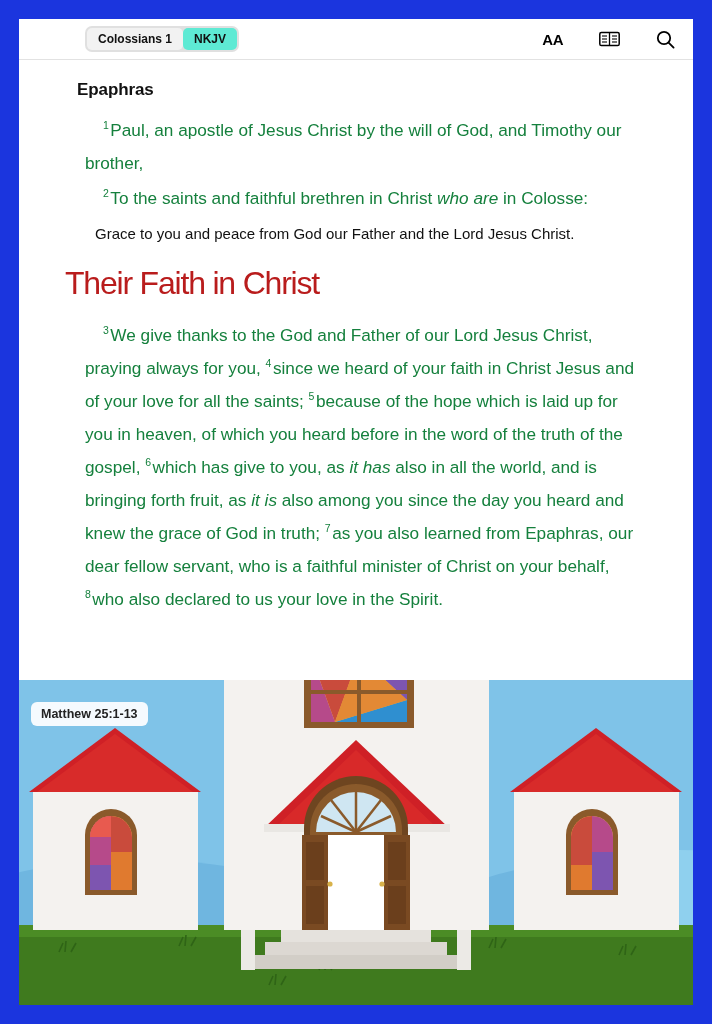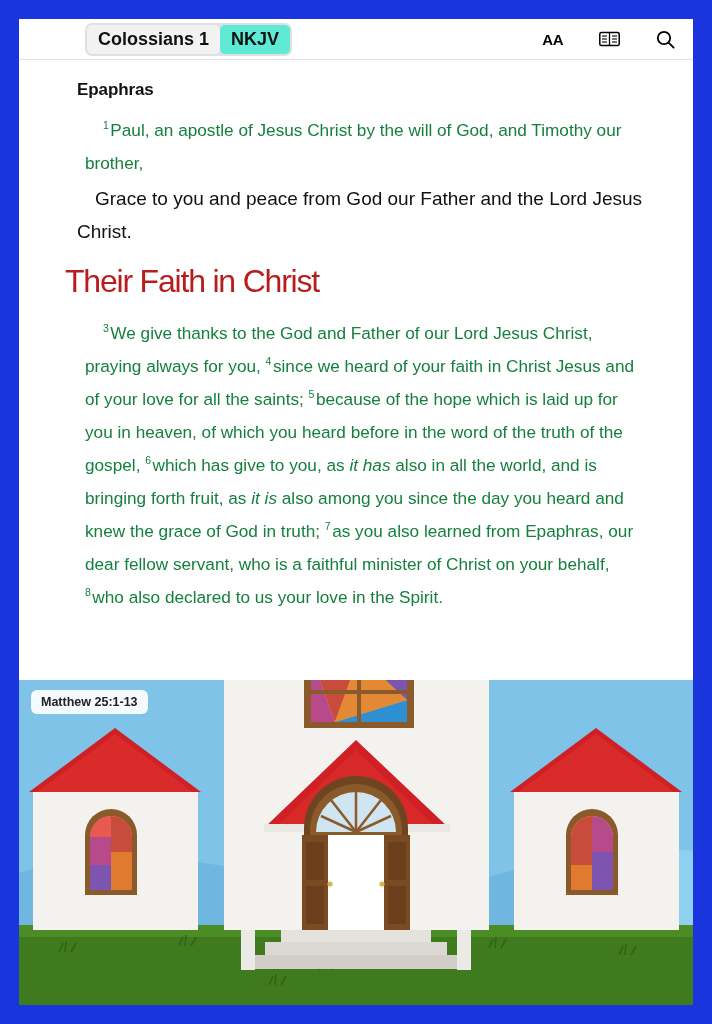--- a/index.html
+++ b/index.html
@@ -34,21 +34,21 @@
   }
   .ref-pills {
     display: flex;
     align-items: center;
     background: #e0e0e0;
     border-radius: 7px;
     padding: 2px;
     margin-left: 52px;
   }
   .pill {
-    font-size: 18px;
+    font-size: 12px;
     font-weight: bold;
     color: #111;
     padding: 4px 11px;
     border-radius: 5px;
     white-space: nowrap;
   }
   .pill.active {
     background: #f2f2f2;
   }
   .pill.alt {
@@ -82,21 +82,21 @@
     letter-spacing: -0.1px;
   }
   p.verse {
     font-size: 17.2px;
     line-height: 33px;
     color: #15803d;
     margin: 0 0 2px 8px;
     text-indent: 18px;
   }
   p.indent-line {
-    font-size: 19px;
+    font-size: 15px;
     line-height: 33px;
     color: #111;
     margin: 0;
     text-indent: 18px;
   }
   sup {
     font-size: 10.5px;
     vertical-align: super;
     line-height: 0;
     padding-right: 1.5px;
@@ -116,21 +116,21 @@
     left: 0;
     bottom: 0;
     width: 674px;
     height: 325px;
     overflow: hidden;
   }
   .illustration svg { display: block; }
   .img-caption {
     position: absolute;
     left: 12px;
-    top: 10px;
+    top: 22px;
     background: rgba(255,255,255,0.92);
     border-radius: 6px;
     padding: 5px 10px;
     font-size: 12.5px;
     font-weight: bold;
     color: #222;
   }
 </style>
 </head>
 <body>
@@ -170,20 +170,25 @@
   </div>
 
   <div class="content">
 
     <div class="section-title">Epaphras</div>
 
     <p class="verse">
       <sup>1</sup><span>Paul, an apostle of Jesus Christ by the will of God, and Timothy our brother,</span>
     </p>
 
+    <p class="verse">
+      <sup>2</sup><span>To the saints and faithful brethren in Christ</span>
+      <em>who are</em>
+      <span>in Colosse:</span>
+    </p>
 
     <p class="indent-line">Grace to you and peace from God our Father and the Lord Jesus Christ.</p>
 
     <div class="big-heading">Their Faith in Christ</div>
 
     <p class="verse">
       <sup>3</sup><span>We give thanks to the God and Father of our Lord Jesus Christ, praying always for you,</span>
       <sup>4</sup><span>since we heard of your faith in Christ Jesus and of your love for all the saints;</span>
       <sup>5</sup><span>because of the hope which is laid up for you in heaven, of which you heard before in the word of the truth of the gospel,</span>
       <sup>6</sup><span>which has give to you, as</span>

